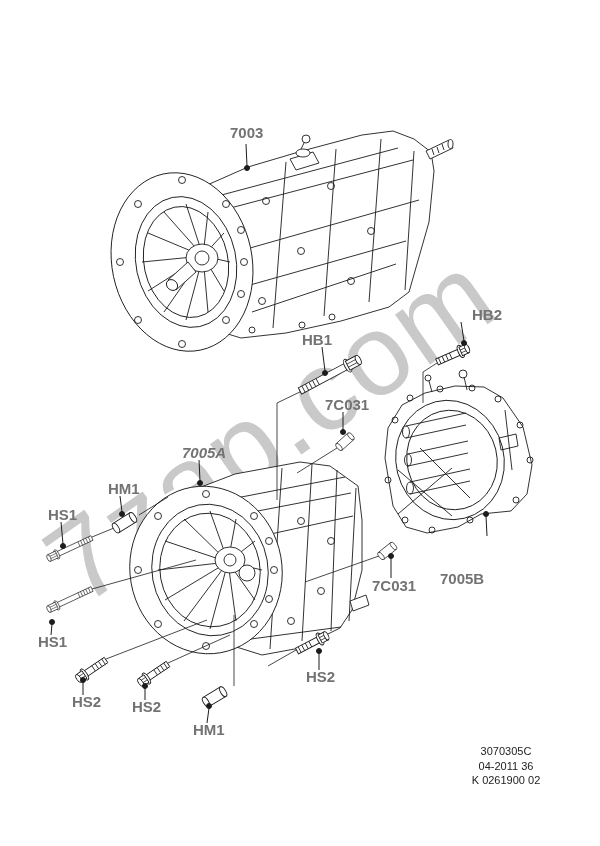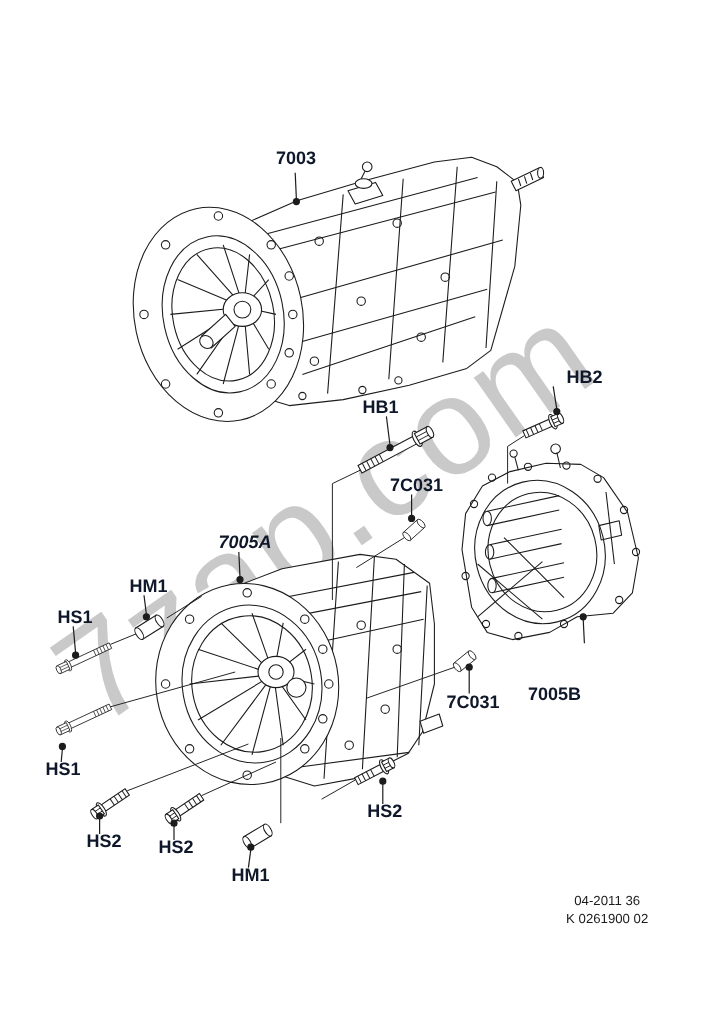--- a/index.html
+++ b/index.html
@@ -2,21 +2,21 @@
 <html><head>
 <meta charset="utf-8">
 <style>
   html,body{margin:0;padding:0;background:#ffffff;}
   #stage{
     position:relative;width:600px;height:846px;background:#ffffff;overflow:hidden;
     font-family:"Liberation Sans", sans-serif;
   }
   svg{position:absolute;left:0;top:0;}
   .part-label{
-    position:absolute;color:#0f172a;font-weight:bold;font-size:15px;line-height:14px;
+    position:absolute;color:#737373;font-weight:bold;font-size:15px;line-height:14px;
     white-space:nowrap;cursor:pointer;letter-spacing:0px;
   }
   .plate{
     position:absolute;left:420px;top:744px;width:172px;text-align:center;
     color:#1c1c1c;font-size:11px;line-height:14.5px;
   }
   .copyright{
     position:absolute;left:100px;top:795px;width:360px;text-align:center;
     color:#1c1c1c;font-size:11px;
   }
@@ -253,18 +253,19 @@
 <div class="part-label" style="left:48px;top:508px;">HS1</div>
 <div class="part-label" style="left:38px;top:635px;">HS1</div>
 <div class="part-label" style="left:72px;top:695px;">HS2</div>
 <div class="part-label" style="left:132px;top:700px;">HS2</div>
 <div class="part-label" style="left:306px;top:670px;">HS2</div>
 <div class="part-label" style="left:193px;top:723px;">HM1</div>
 <div class="part-label" style="left:440px;top:536px;margin-top:36px;">7005B</div>
 <div class="part-label" style="left:372px;top:579px;">7C031</div>
 
 <div class="plate">
+  <div>3070305C</div>
   <div>04-2011 36</div>
   <div>K 0261900 02</div>
 </div>
 
 
 </div>
 
 </body></html>

